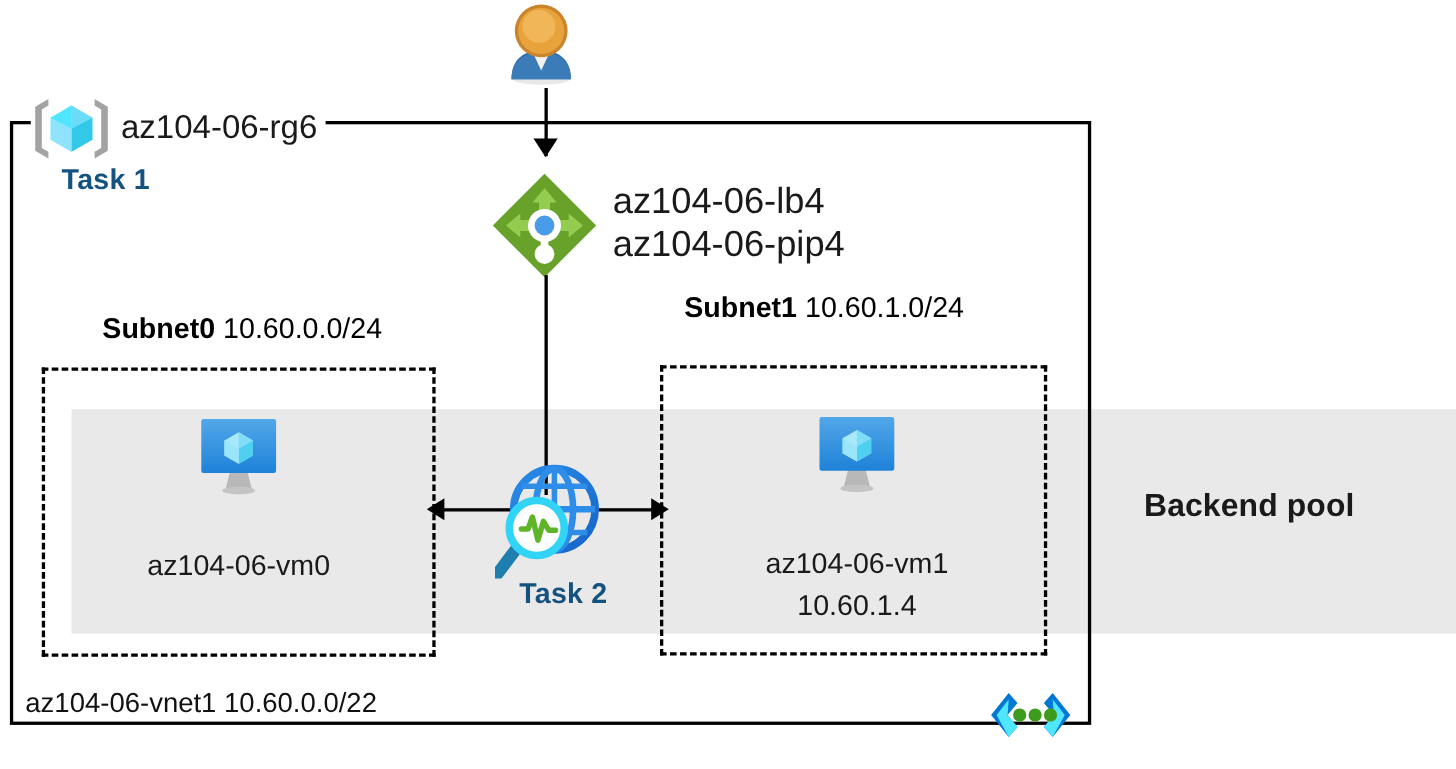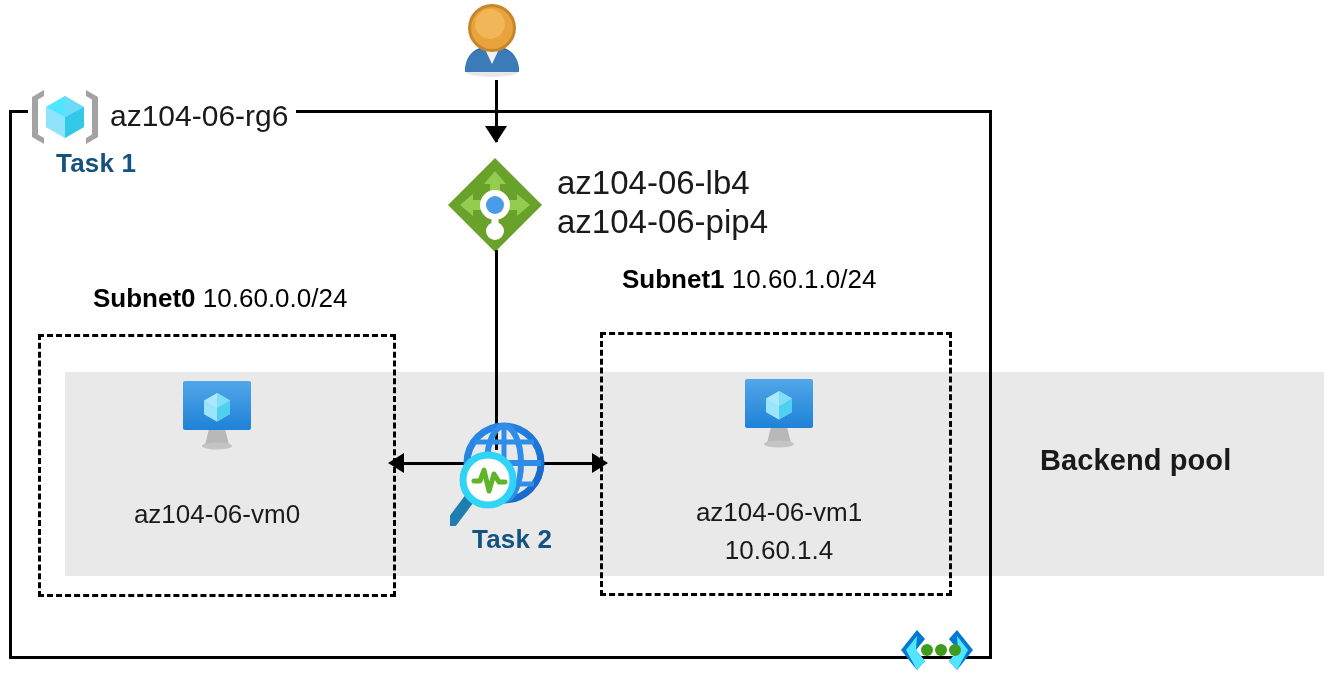--- a/index.html
+++ b/index.html
@@ -321,20 +321,21 @@
       <line x1="26" y1="72" x2="2" y2="104" stroke="#1E7FAF" stroke-width="11" stroke-linecap="round"></line>
 
       <circle cx="38" cy="62" r="25" fill="#ffffff" stroke="#32D4F5" stroke-width="7"></circle>
 
       <polyline points="24,63 30,63 34,52 39,73 44,56 49,64 55,64" fill="none" stroke="#5FB529" stroke-width="5" stroke-linejoin="round" stroke-linecap="round"></polyline>
     </svg>
   </div>
 
   <div class="abs task-label task2">Task 2</div>
 
+  <div class="abs vnet-label">az104-06-vnet1 10.60.0.0/22</div>
 
   <div class="abs vnet-icon">
     <svg viewBox="0 0 84 44" width="84" height="44">
       <path d="M22 2 L6 22 L22 42 L30 33 L21 22 L30 11 Z" fill="#0078D4"></path>
       <path d="M22 8 L11 22 L22 42 L30 33 L21 22 Z" fill="#50E6FF"></path>
       <path d="M62 2 L78 22 L62 42 L54 33 L63 22 L54 11 Z" fill="#0078D4"></path>
       <path d="M62 8 L73 22 L62 42 L54 33 L63 22 Z" fill="#50E6FF"></path>
       <circle cx="32" cy="22" r="6" fill="#3E9B1E"></circle>
       <circle cx="46" cy="22" r="6" fill="#3E9B1E"></circle>
       <circle cx="60" cy="22" r="6" fill="#3E9B1E"></circle>

